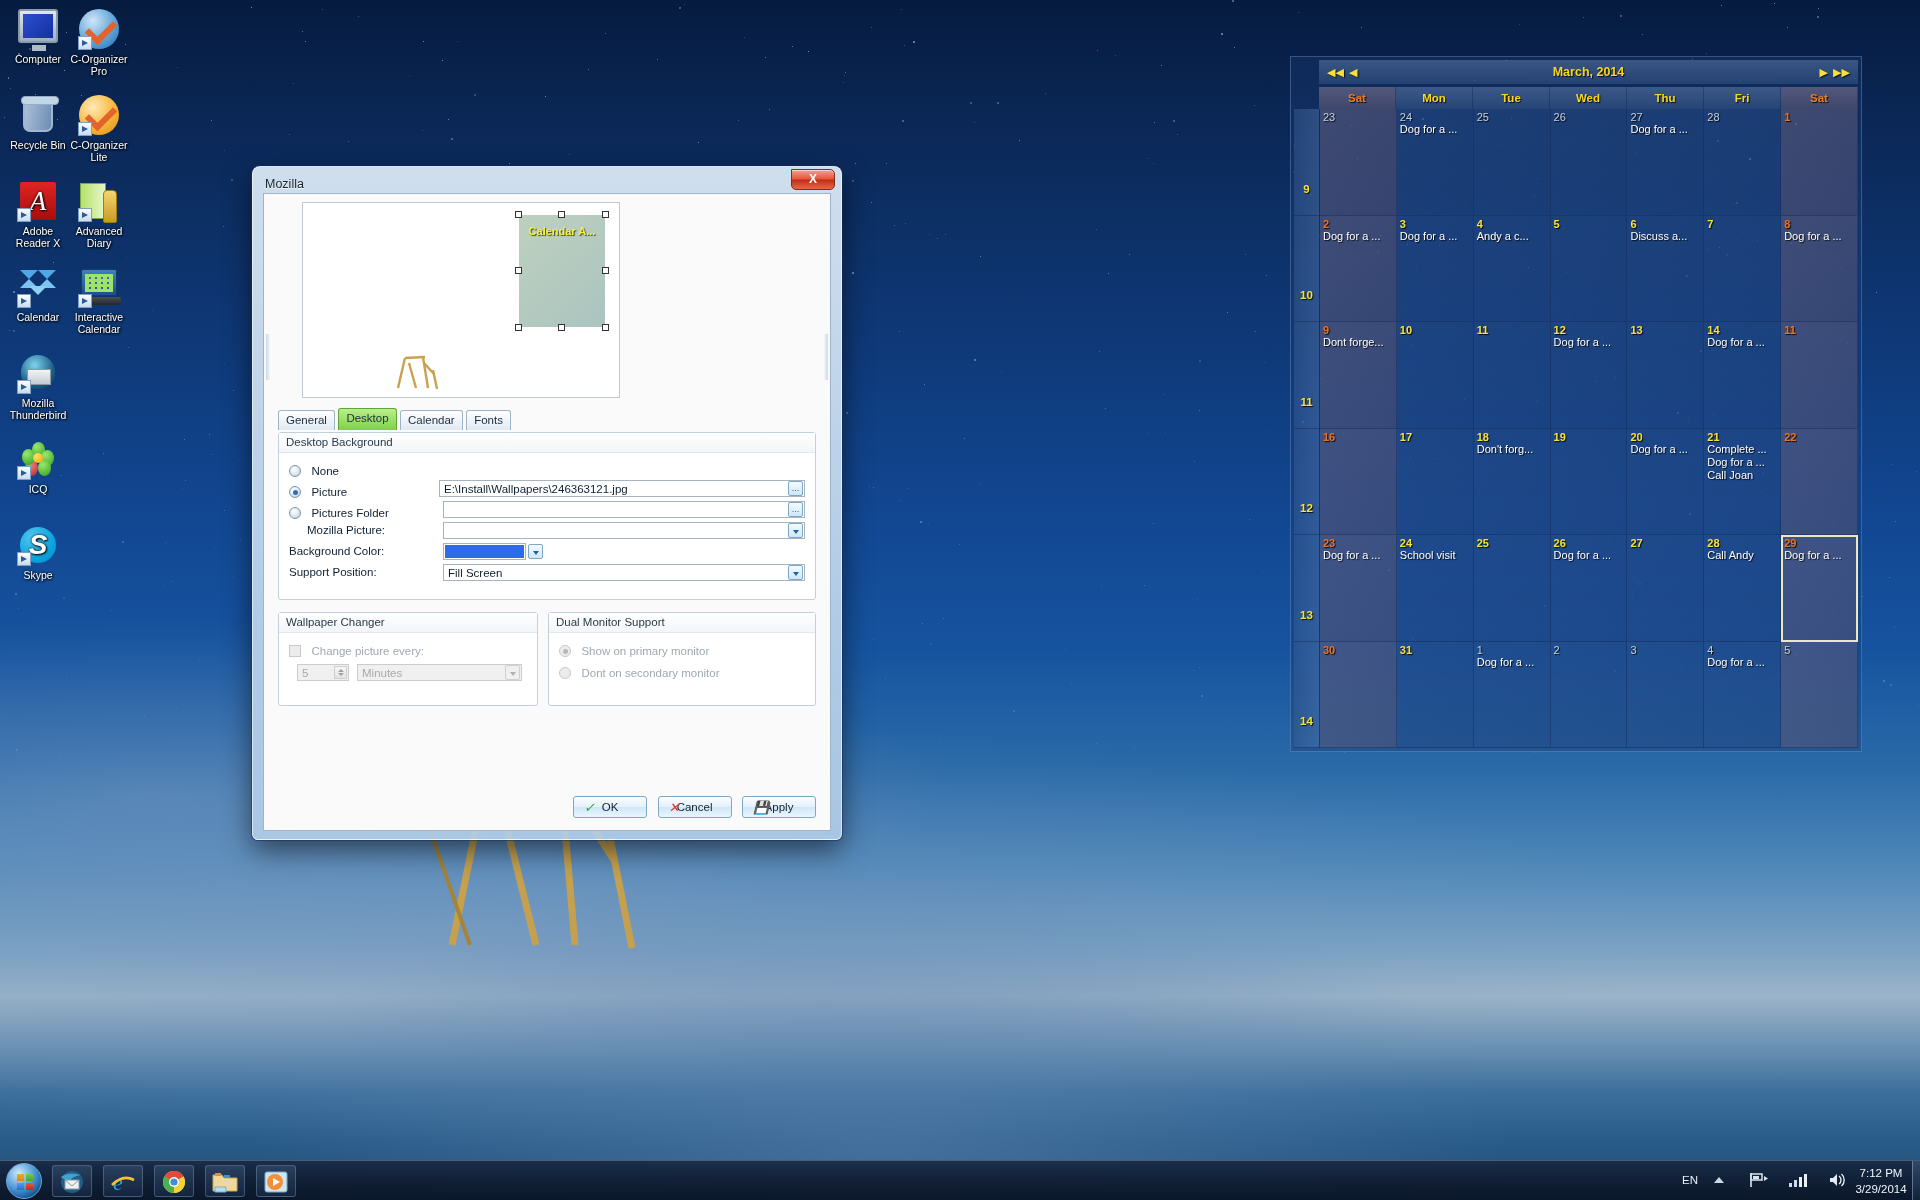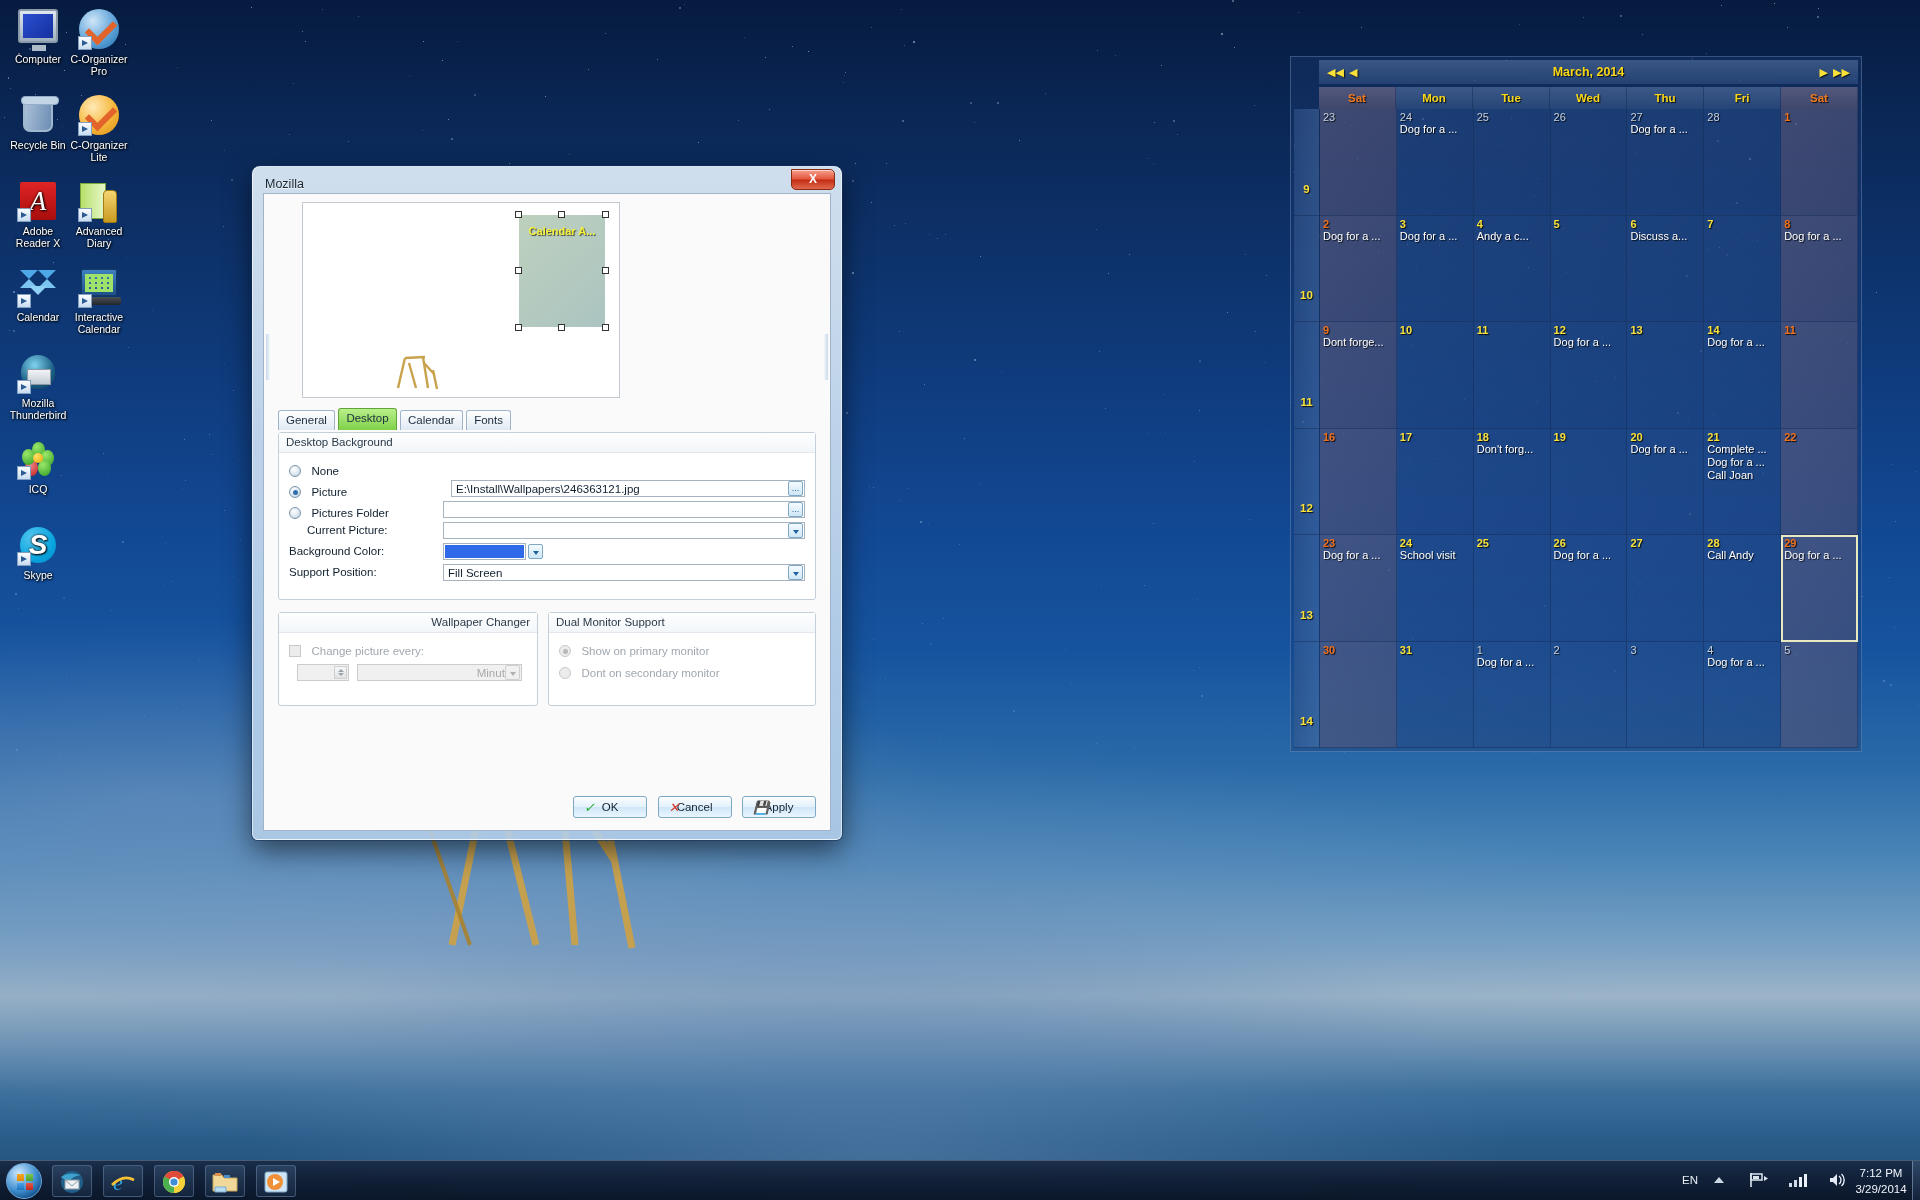--- a/index.html
+++ b/index.html
@@ -147,21 +147,21 @@
 
   .group {
     position:absolute; border:1px solid #c4cfd9; border-radius:3px; background:#fff;
   }
   .group > .legend {
     font-size:11.5px; color:#2b3a49; padding:3px 7px 4px;
     border-bottom:1px solid #e2e8ee;
     background:linear-gradient(to bottom,#fdfefe,#f3f6f9);
   }
   #grp-background { left:14px; top:238px; right:14px; height:168px; }
-  #grp-wallpaper  { left:14px; top:418px; width:260px; height:94px;text-align:right; }
+  #grp-wallpaper  { left:14px; top:418px; width:260px; height:94px; }
   #grp-dual       { left:284px; top:418px; right:14px; height:94px; }
   .lbl { font-size:11.5px; color:#10202f; }
   .lbl.dim { color:#a0a8b0; }
 
   .radio {
     display:inline-block; width:12px; height:12px; border-radius:50%; vertical-align:-2px;
     background: radial-gradient(circle at 40% 35%, #ffffff, #d8e4ee 60%, #a8bccc);
     border:1px solid #7e96ab; margin-right:6px; position:relative;
   }
   .radio.checked::after {
@@ -900,31 +900,31 @@
 
       <div style="position:absolute;left:10px;top:28px">
         <i class="radio"></i>
         <span class="lbl">None</span>
       </div>
 
       <div style="position:absolute;left:10px;top:49px">
         <i class="radio checked"></i>
         <span class="lbl">Picture</span>
       </div>
-      <div class="tbox" style="left:172px;top:47px;right:10px">E:\Install\Wallpapers\246363121.jpg</div>
+      <div class="tbox" style="left:160px;top:47px;right:10px">E:\Install\Wallpapers\246363121.jpg</div>
       <div class="btn-ell" style="right:12px;top:48px">...</div>
 
       <div style="position:absolute;left:10px;top:70px">
         <i class="radio"></i>
         <span class="lbl">Pictures Folder</span>
       </div>
       <div class="tbox" style="left:164px;top:68px;right:10px"></div>
       <div class="btn-ell" style="right:12px;top:69px">...</div>
 
-      <span class="lbl" style="position:absolute;left:28px;top:91px">Current Picture:</span>
+      <span class="lbl" style="position:absolute;left:28px;top:91px">Mozilla Picture:</span>
       <div class="tbox" style="left:164px;top:89px;right:10px"></div>
       <div class="btn-drop" style="right:12px;top:90px"></div>
 
       <span class="lbl" style="position:absolute;left:10px;top:112px">Background Color:</span>
       <div id="color-swatch" style="left:164px;top:110px">
         <i style="background: rgb(47, 107, 232);"></i>
       </div>
       <div class="btn-drop" style="left:249px;top:111px"></div>
 
       <span class="lbl" style="position:absolute;left:10px;top:133px">Support Position:</span>

